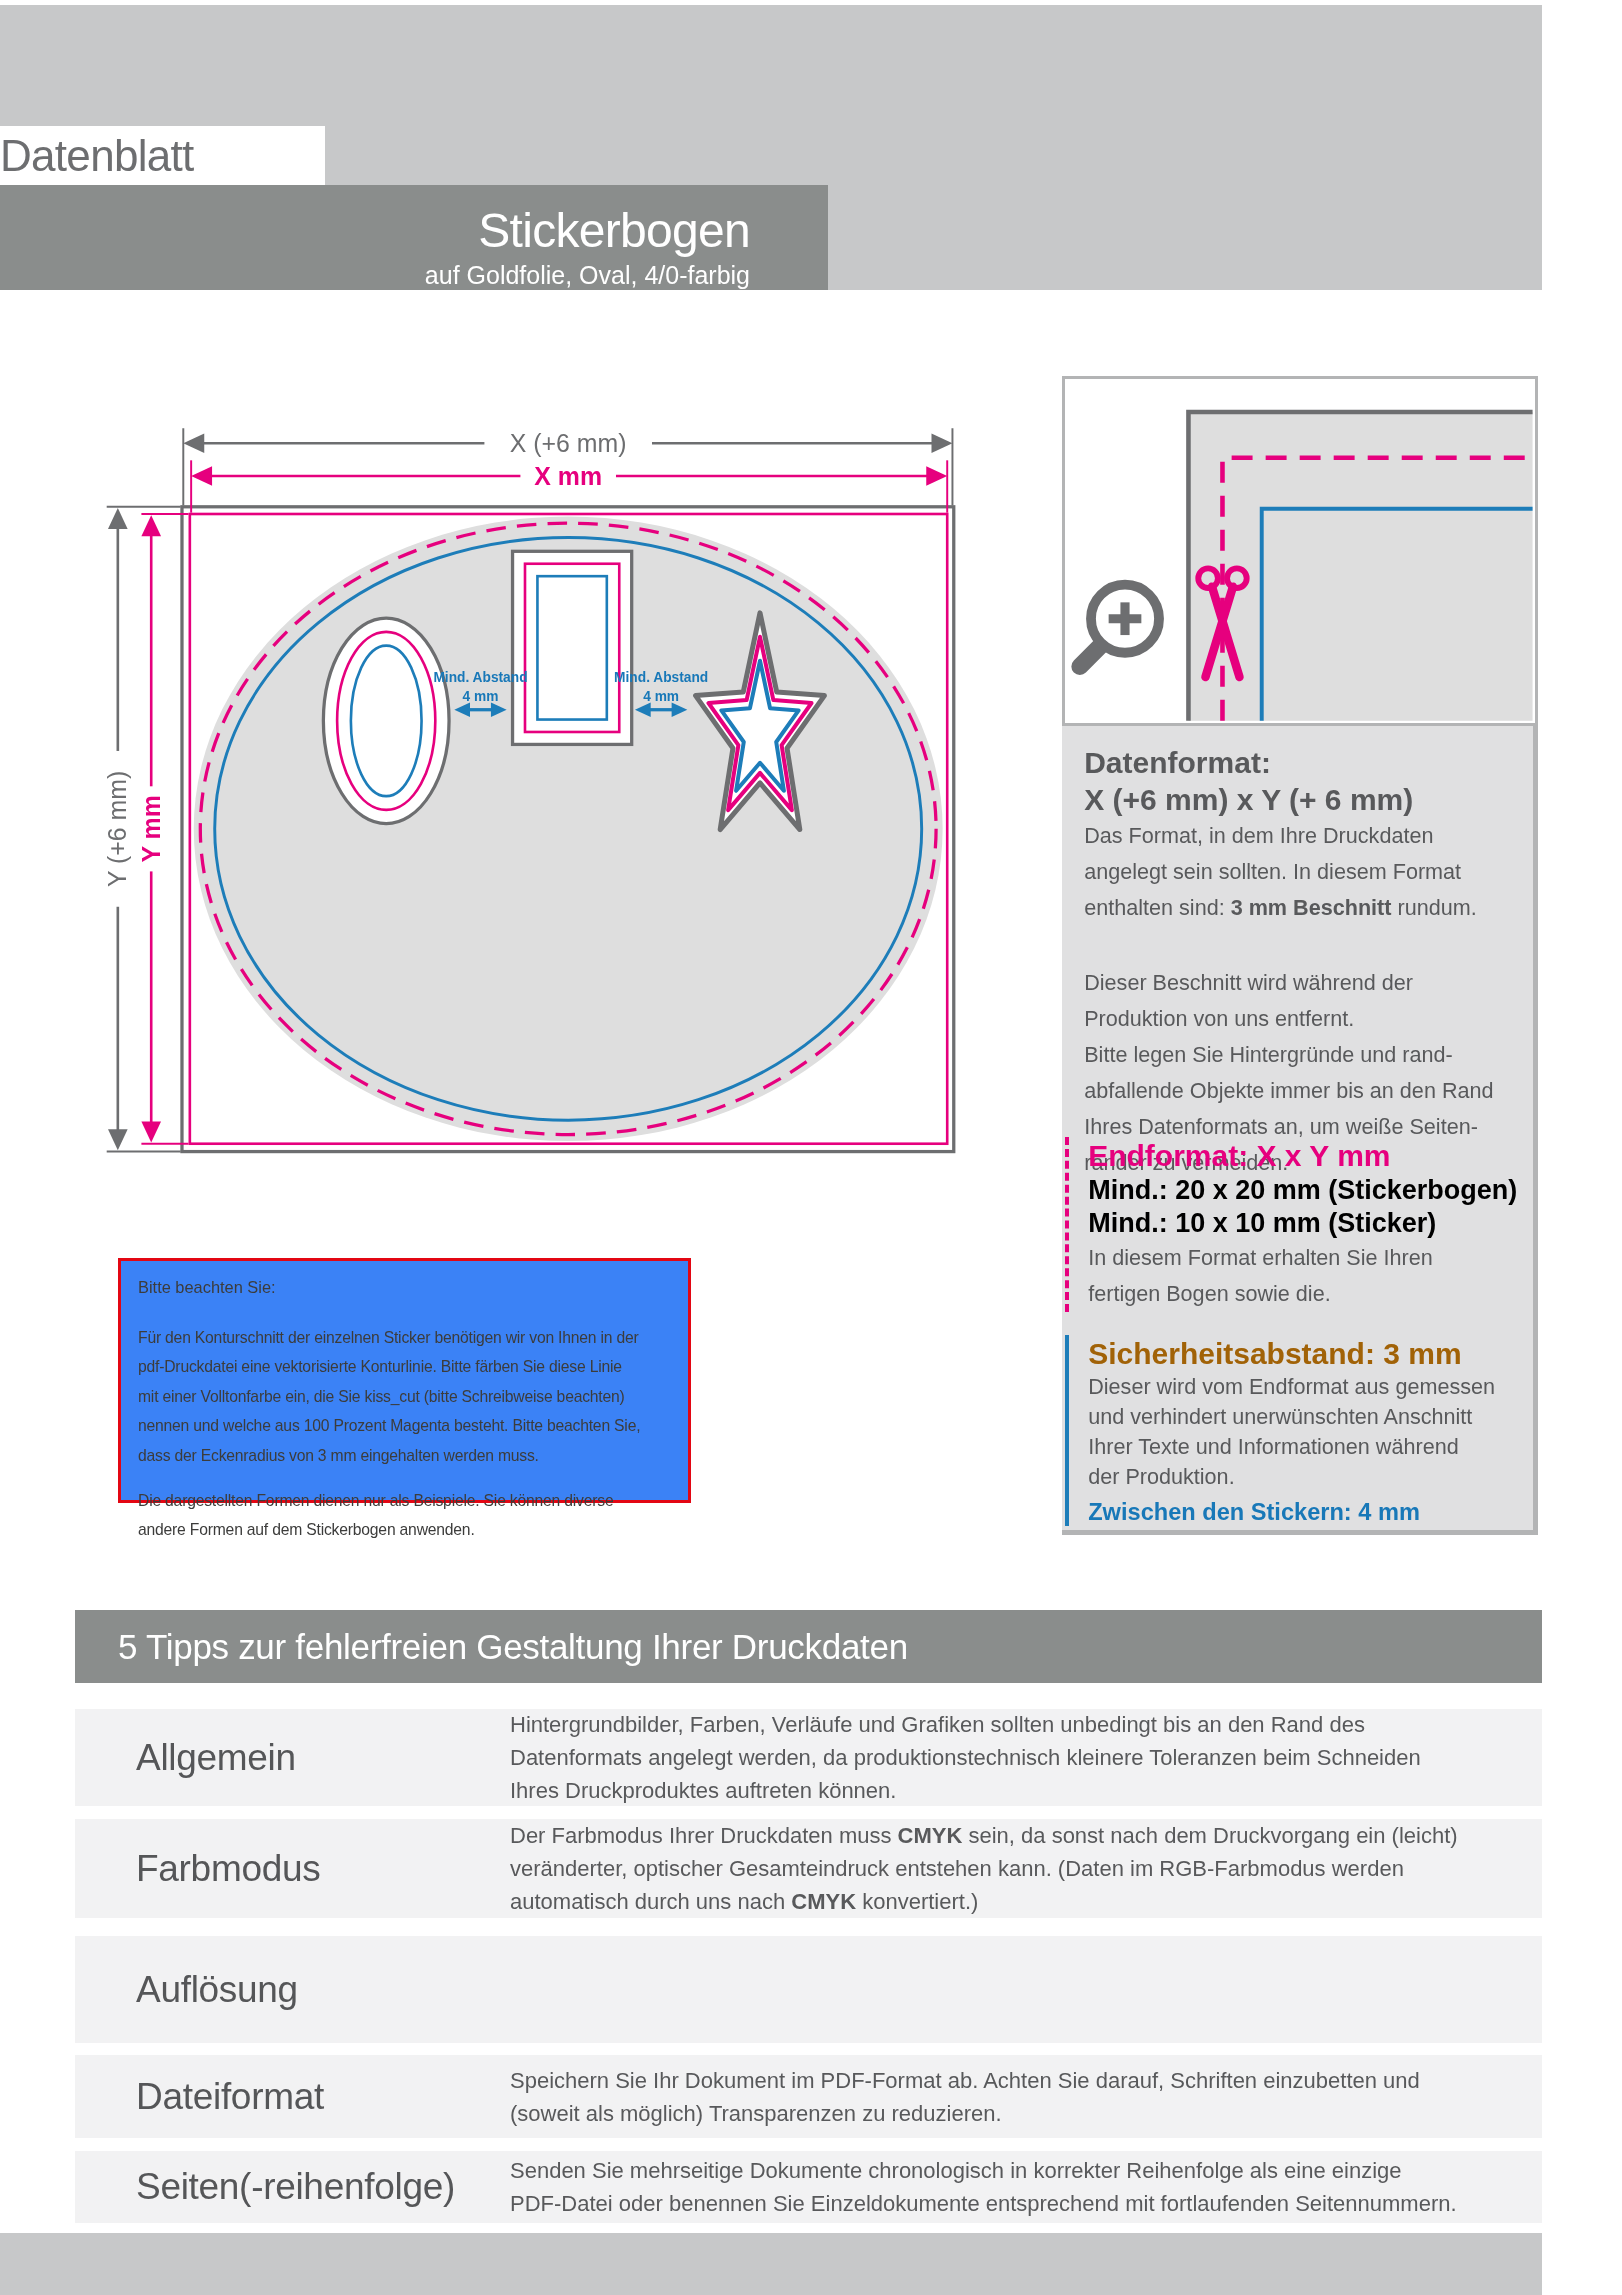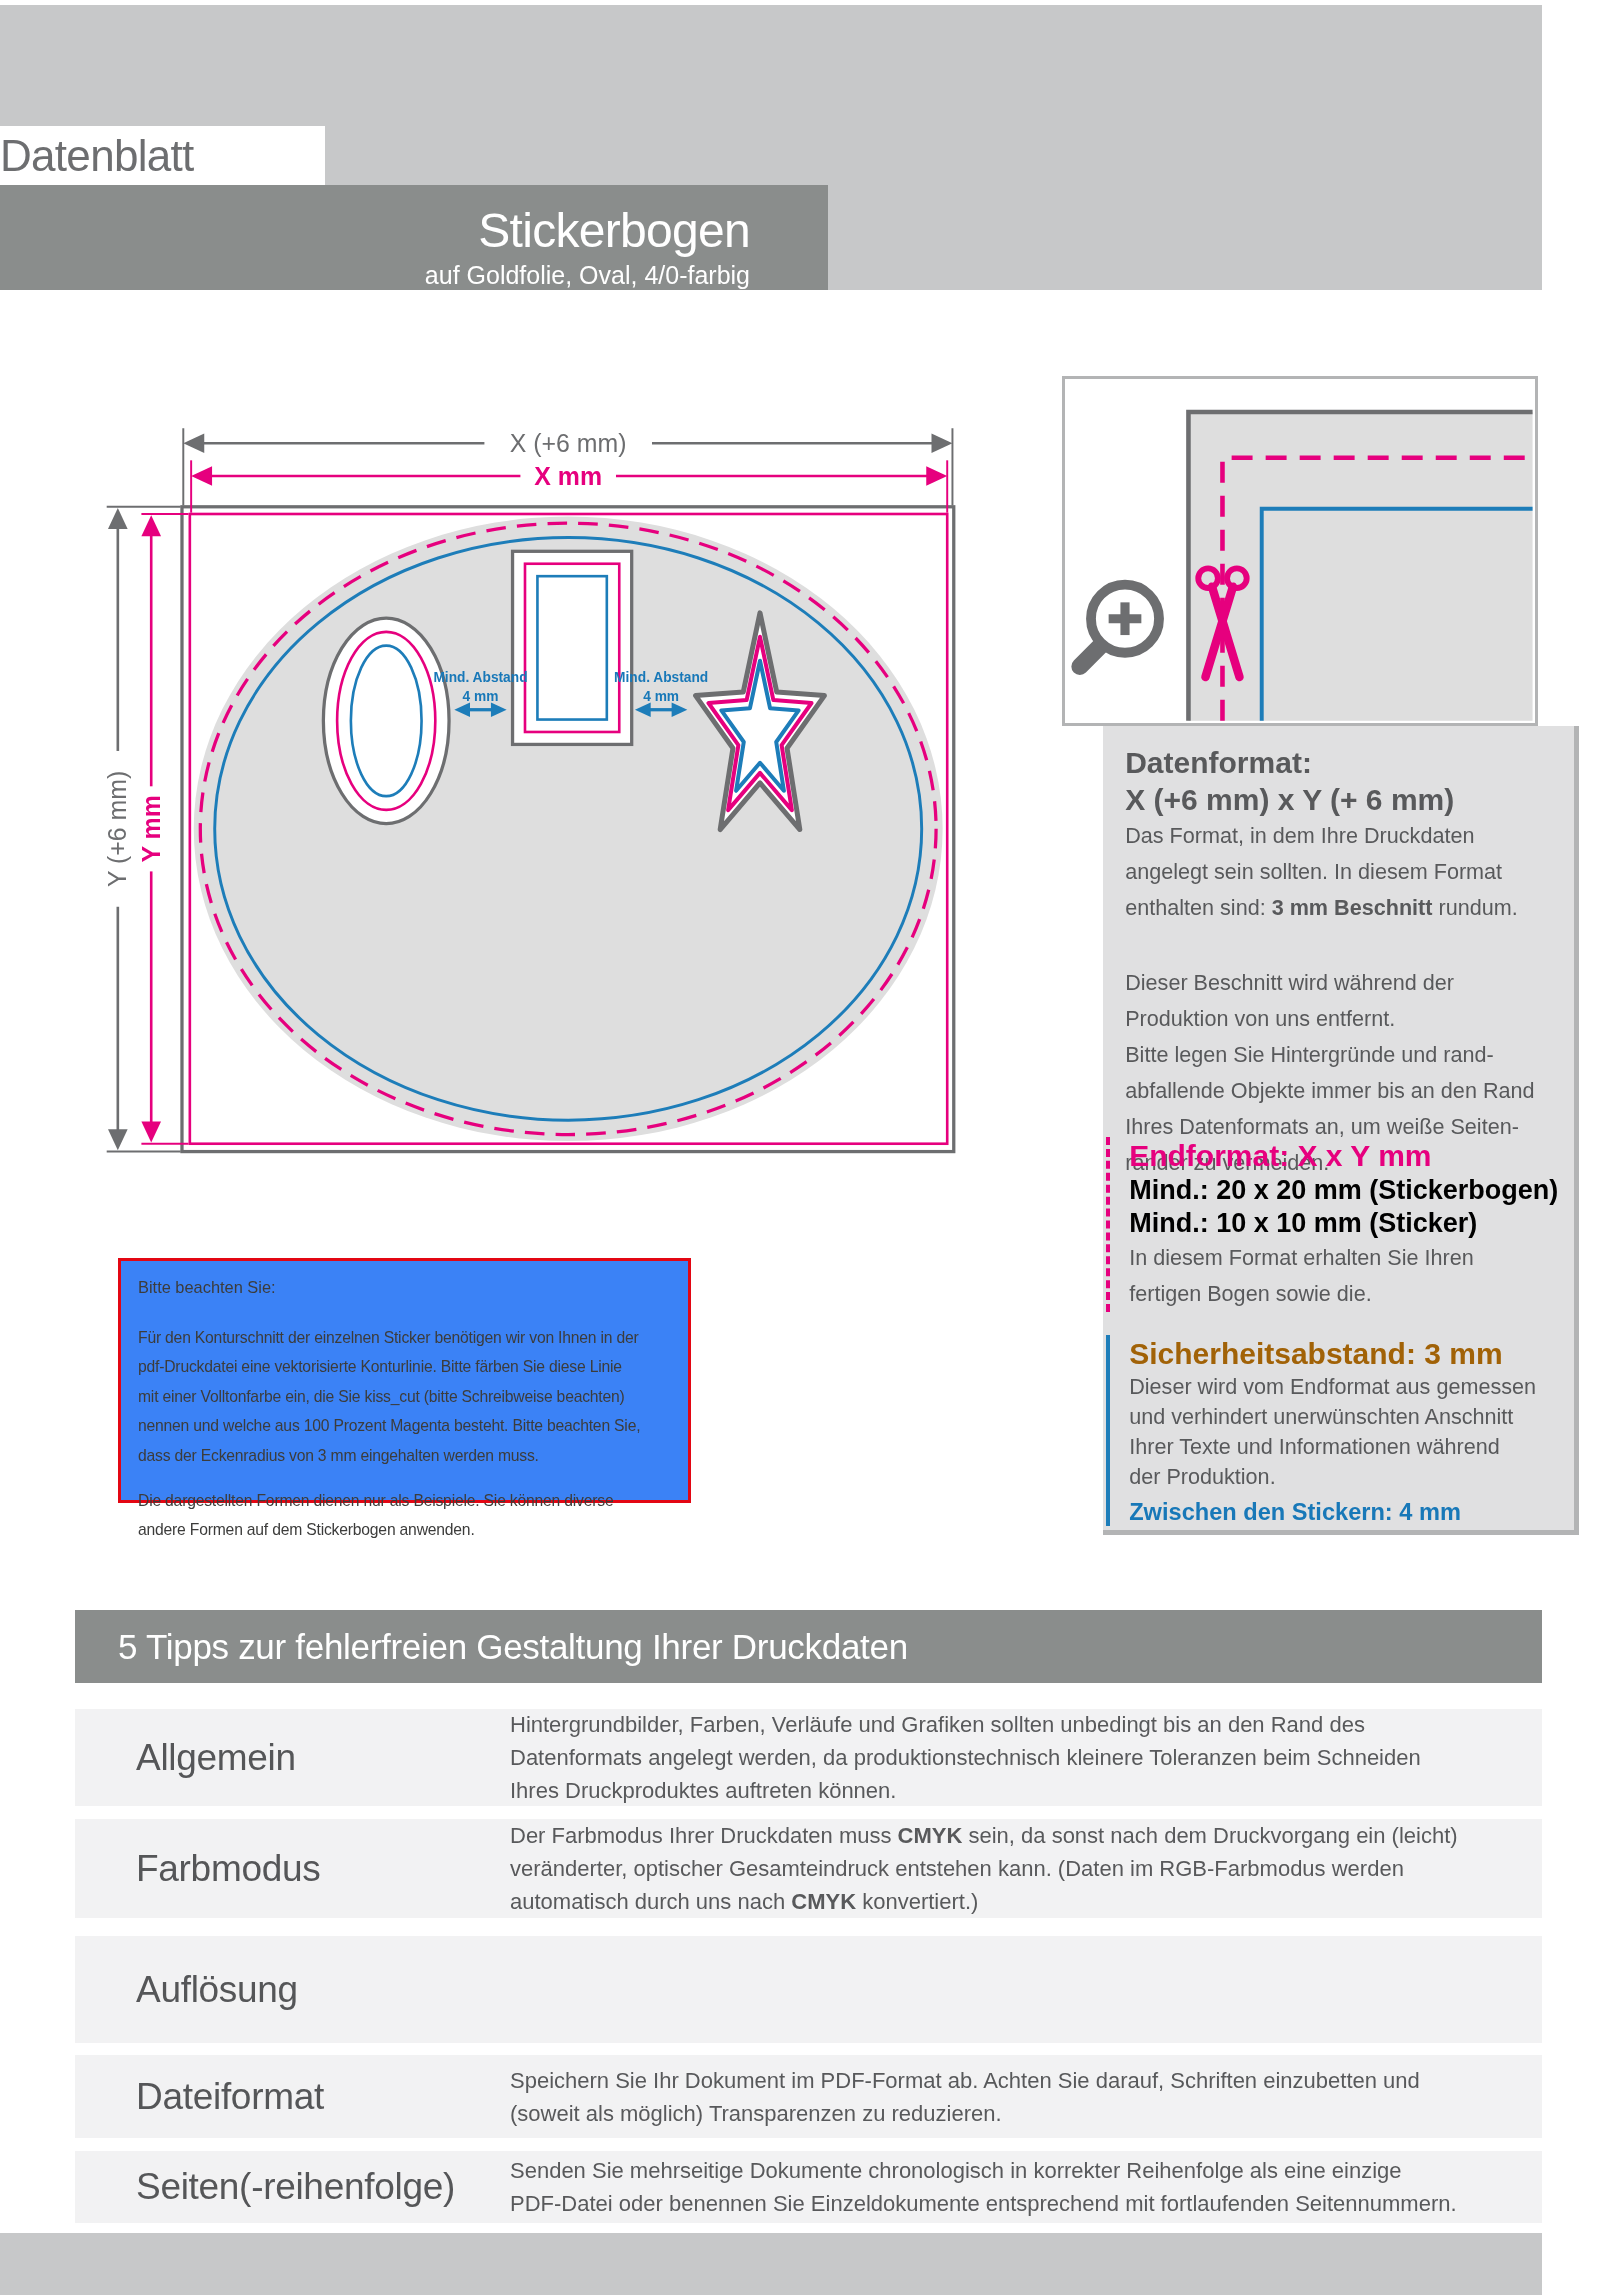--- a/index.html
+++ b/index.html
@@ -27,21 +27,21 @@
       background:#3b82f6;box-sizing:border-box;padding:17px 17px 0 17px;color:#3c3c3b;}
   #note-box .nb-title{font-size:16.4px;margin-bottom:26px;}
   #note-box p{font-size:15.7px;line-height:29.4px;margin:0 0 15.7px 0;letter-spacing:-0.2px;}
 
   
   #zoom-box{left:1062px;top:376px;width:476px;height:350px;background:#fff;
       border:3.3px solid #b3b4b5;box-sizing:border-box;}
   #zoom-box svg{position:absolute;left:-3.3px;top:-3.3px;}
 
   
-  #info-panel{left:1103px;top:726px;width:476px;height:809px;background:#e0e0e1;
+  #info-panel{left:1062px;top:726px;width:476px;height:809px;background:#e0e0e1;
       border-right:5.2px solid #b3b4b5;border-bottom:5.2px solid #b3b4b5;box-sizing:border-box;}
   .panel-block{position:absolute;left:2.6px;width:458px;padding-left:19.6px;box-sizing:border-box;}
   #block-dataformat{top:18.3px;}
   #block-endformat{top:411px;border-left:4.6px dashed #e6007e;}
   #block-safety{top:609px;border-left:4.6px solid #1d7db9;}
   .p-head{font-size:30px;font-weight:bold;color:#58595b;line-height:37px;}
   .p-head.magenta{color:#e6007e;}
   .p-head.blue{color:#a16207;}
   .p-min{font-size:27px;font-weight:bold;color:#000000;line-height:33px;}
   .p-body{font-size:21.6px;line-height:36px;color:#58595b;}

